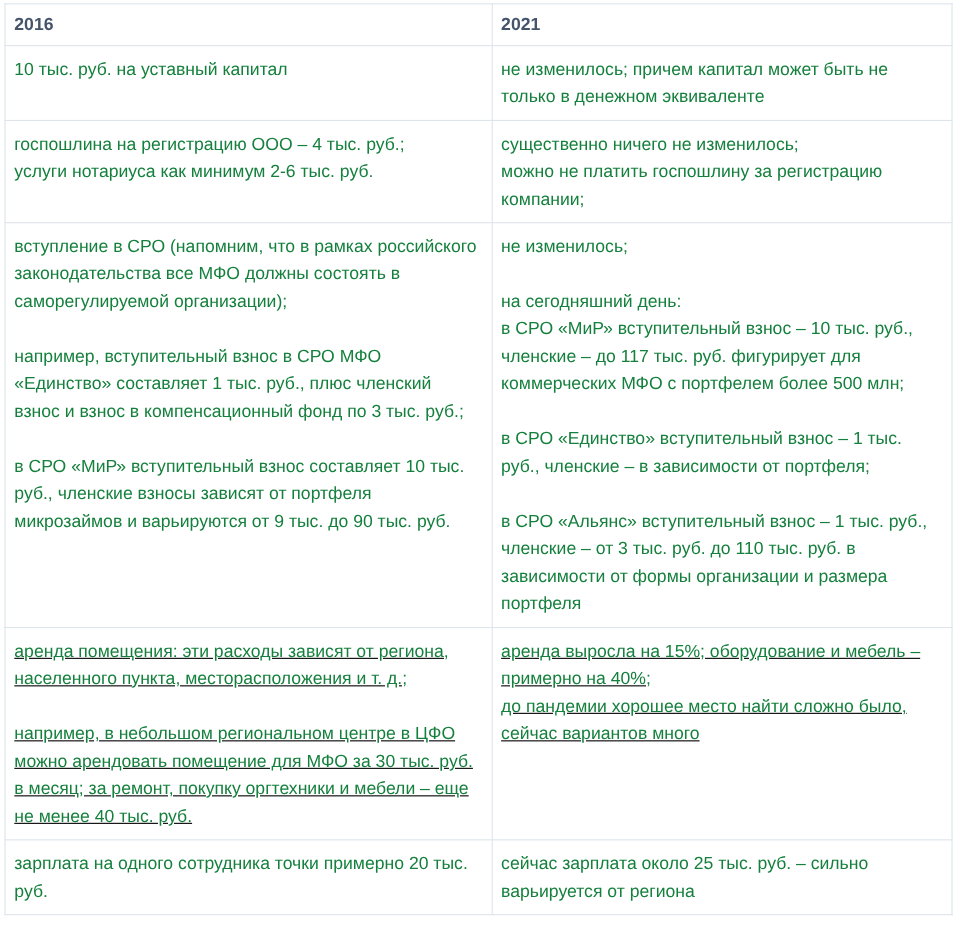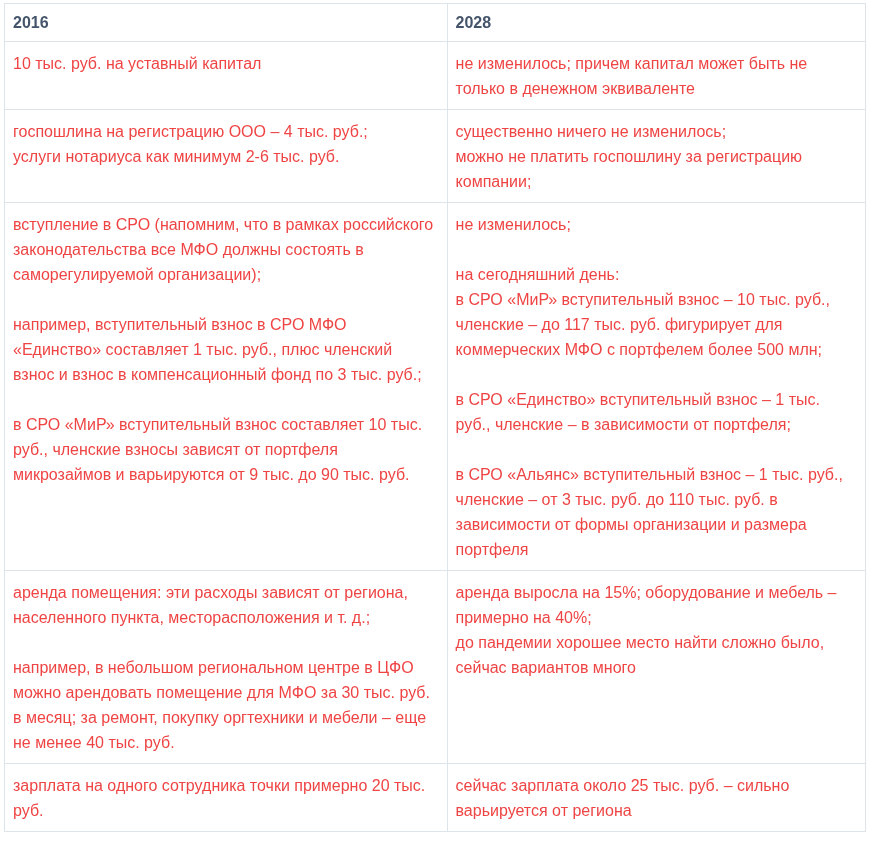--- a/index.html
+++ b/index.html
@@ -23,53 +23,53 @@
   }
   col.c-left  { width: 51.4%; }
   col.c-right { width: 48.6%; }
   th, td {
     border: 1px solid #dde4ea;
     vertical-align: top;
     text-align: left;
     padding: 9px 10px 8px 8px;
     font-size: 16px;
     line-height: 25px;
-    color: #ef4444;
+    color: #15803d;
     white-space: pre-line;
     overflow: hidden;
     word-wrap: break-word;
   }
   th {
     font-weight: 700;
     color: #44546a;
     padding-top: 8px;
     padding-bottom: 7px;
     line-height: 22px;
   }
   tr.r-header  { height: 37px; }
   tr.r-capital { height: 68px; }
   tr.r-funds   { height: 64px; }
   tr.r-fees    { height: 88px; }
   tr.r-sro     { height: 340px; }
-  tr.r-rent    { height: 186px; }
+  tr.r-rent    { height: 186px; text-decoration: underline; }
   tr.r-salary  { height: 58px; }
 </style>
 </head>
 <body>
 
 <div class="page">
   <table class="compare">
     <colgroup>
       <col class="c-left">
       <col class="c-right">
     </colgroup>
     <thead>
       <tr class="r-header">
         <th>2016</th>
-        <th>2028</th>
+        <th>2021</th>
       </tr>
     </thead>
     <tbody>
       <tr class="r-capital">
         <td>10 тыс. руб. на уставный капитал</td>
         <td>не изменилось; причем капитал может быть не только в денежном эквиваленте</td>
       </tr>
       <tr class="r-fees">
         <td>госпошлина на регистрацию ООО – 4 тыс. руб.;
 услуги нотариуса как минимум 2-6 тыс. руб.</td>

